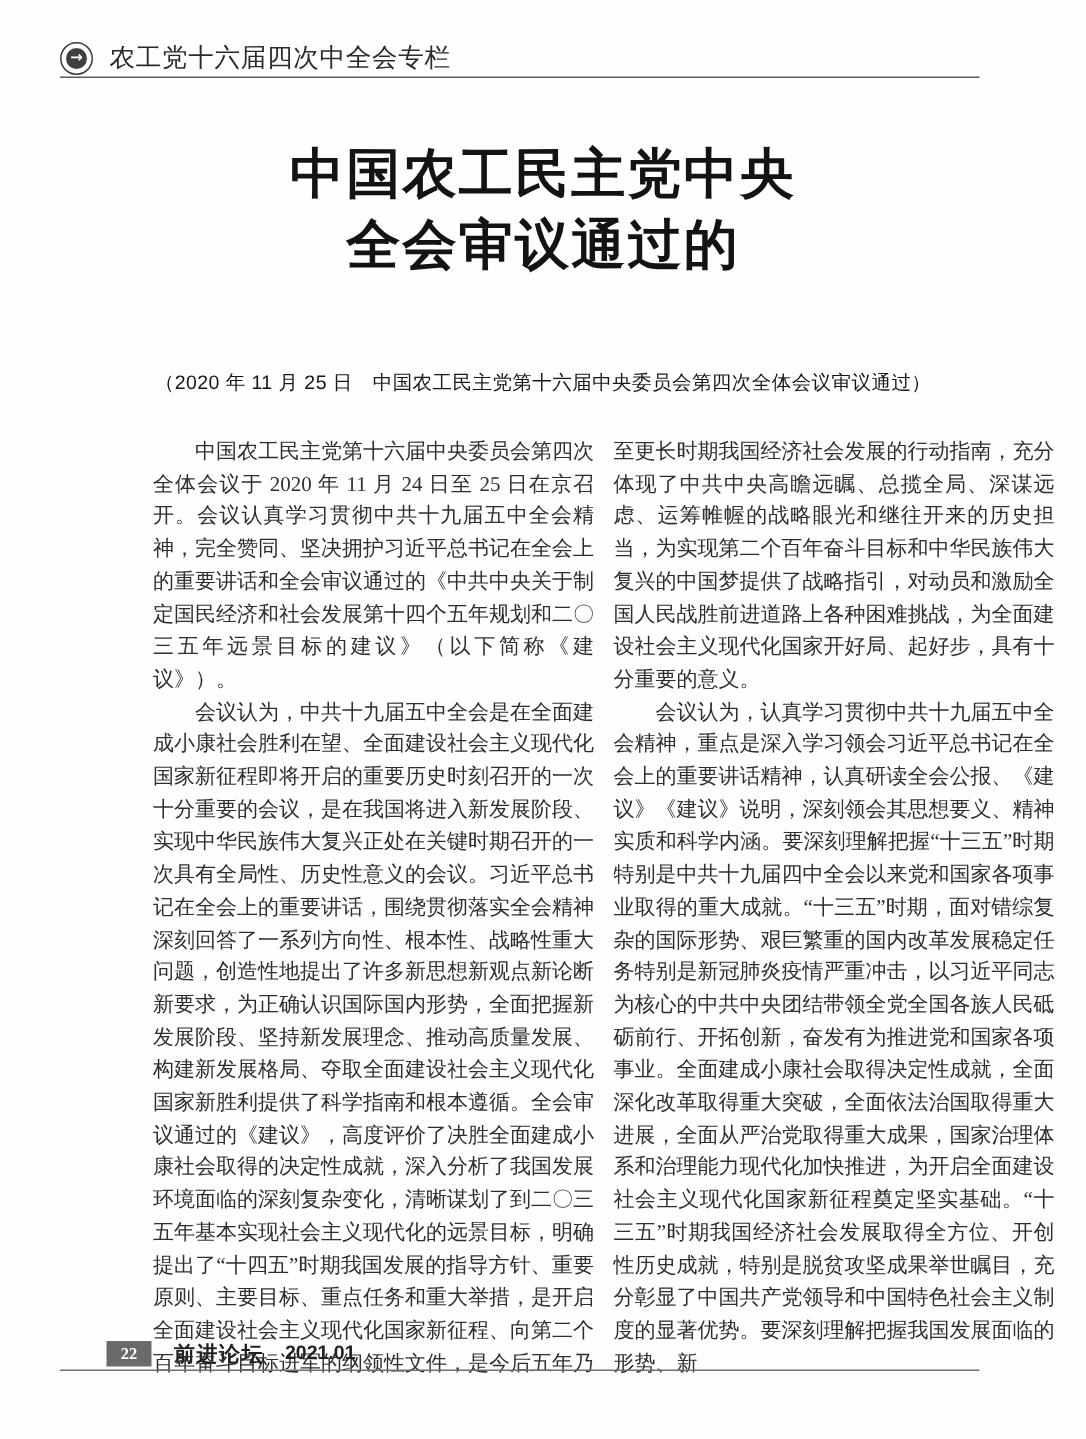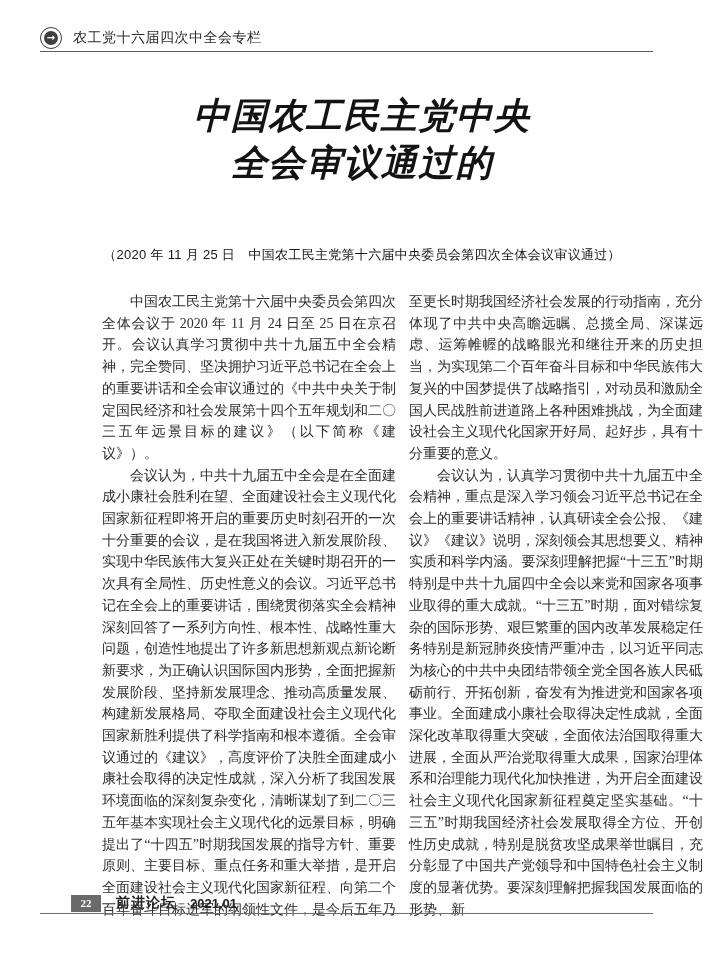--- a/index.html
+++ b/index.html
@@ -43,21 +43,21 @@
     background: #3f3f3f;
     color: #ffffff;
     font-size: 10px;
     line-height: 14px;
     text-align: center;
     font-family: "DejaVu Sans", sans-serif;
     font-weight: bold;
   }
   .header-label {
     font-family: "Liberation Sans", sans-serif;
-    font-size: 14px;
+    font-size: 17px;
     color: #2b2b2b;
     letter-spacing: 0.5px;
   }
   .header-rule {
     position: absolute;
     top: 51px;
     left: 40px;
     width: 613px;
     height: 1.3px;
     background: #5d5d5d;
@@ -69,21 +69,20 @@
     top: 92px;
     left: 0;
     width: 724px;
     text-align: center;
     font-family: "Liberation Sans", sans-serif;
     font-weight: bold;
     font-size: 36px;
     line-height: 47px;
     color: #131313;
     letter-spacing: 1.5px;
-    font-style: italic;
   }
   .subtitle {
     position: absolute;
     top: 246px;
     left: 0;
     width: 724px;
     text-align: center;
     font-family: "Liberation Sans", sans-serif;
     font-weight: normal;
     font-size: 13px;
@@ -114,21 +113,21 @@
   .col p.indent {
     text-indent: 2em;
   }
 
   
   .footer {
     position: absolute;
     top: 894px;
     left: 71px;
     display: flex;
-    align-items: center;
+    align-items: flex-start;
   }
   .page-number-box {
     width: 30px;
     height: 17px;
     background: #6a6a6a;
     color: #ffffff;
     font-size: 11px;
     font-weight: bold;
     display: flex;
     align-items: center;

